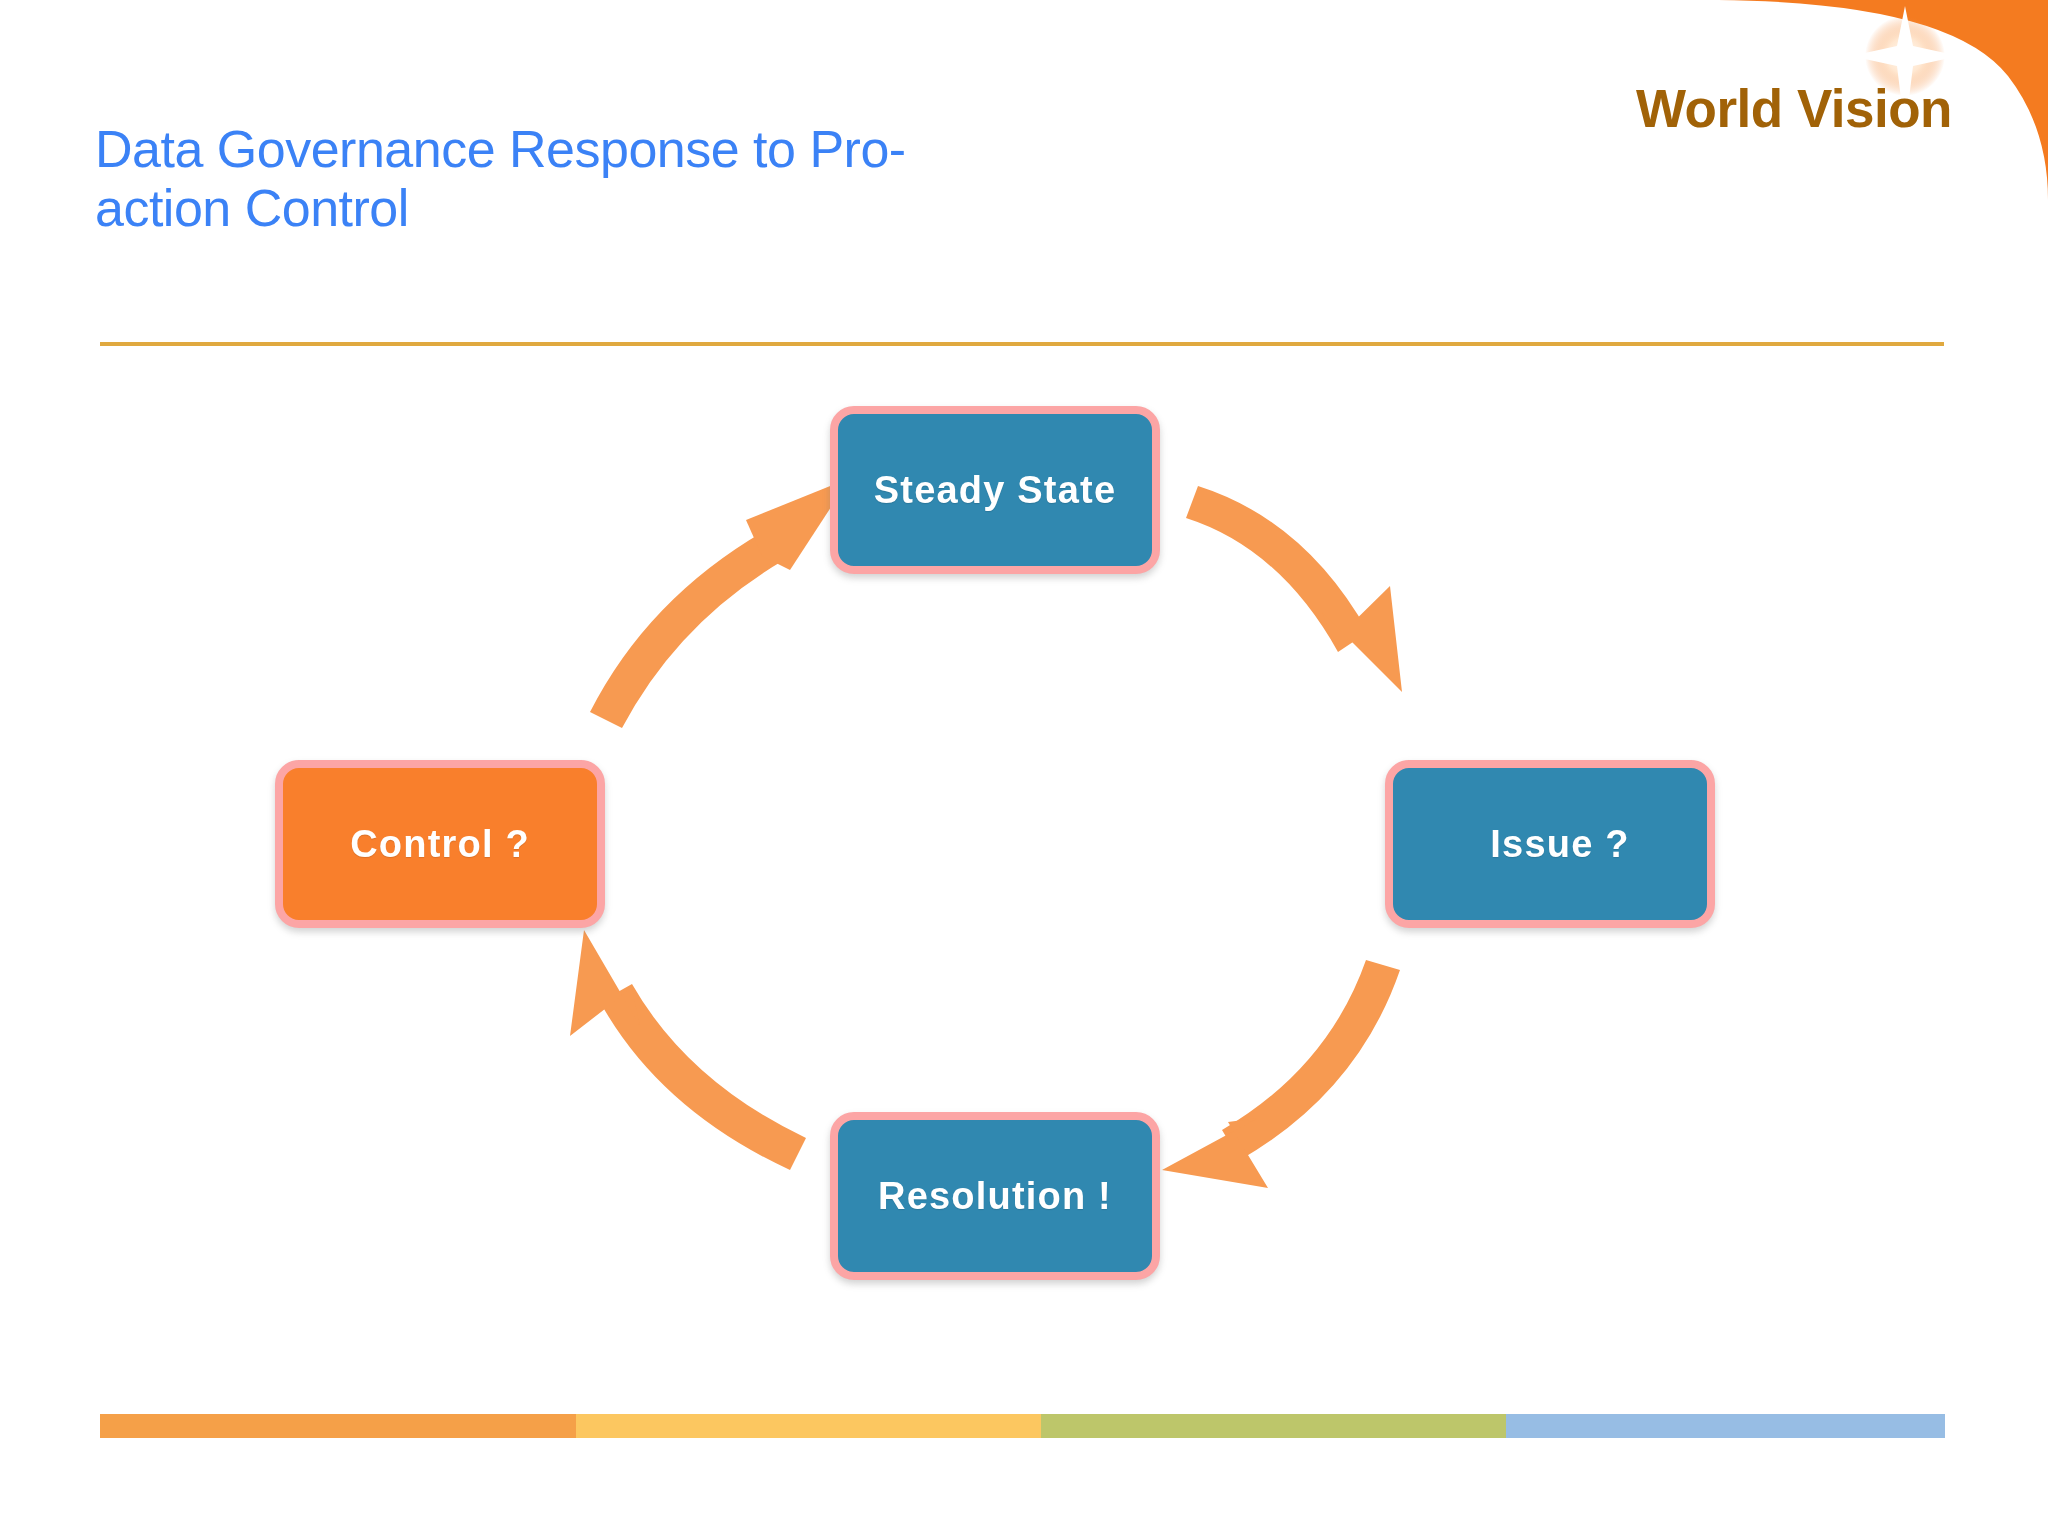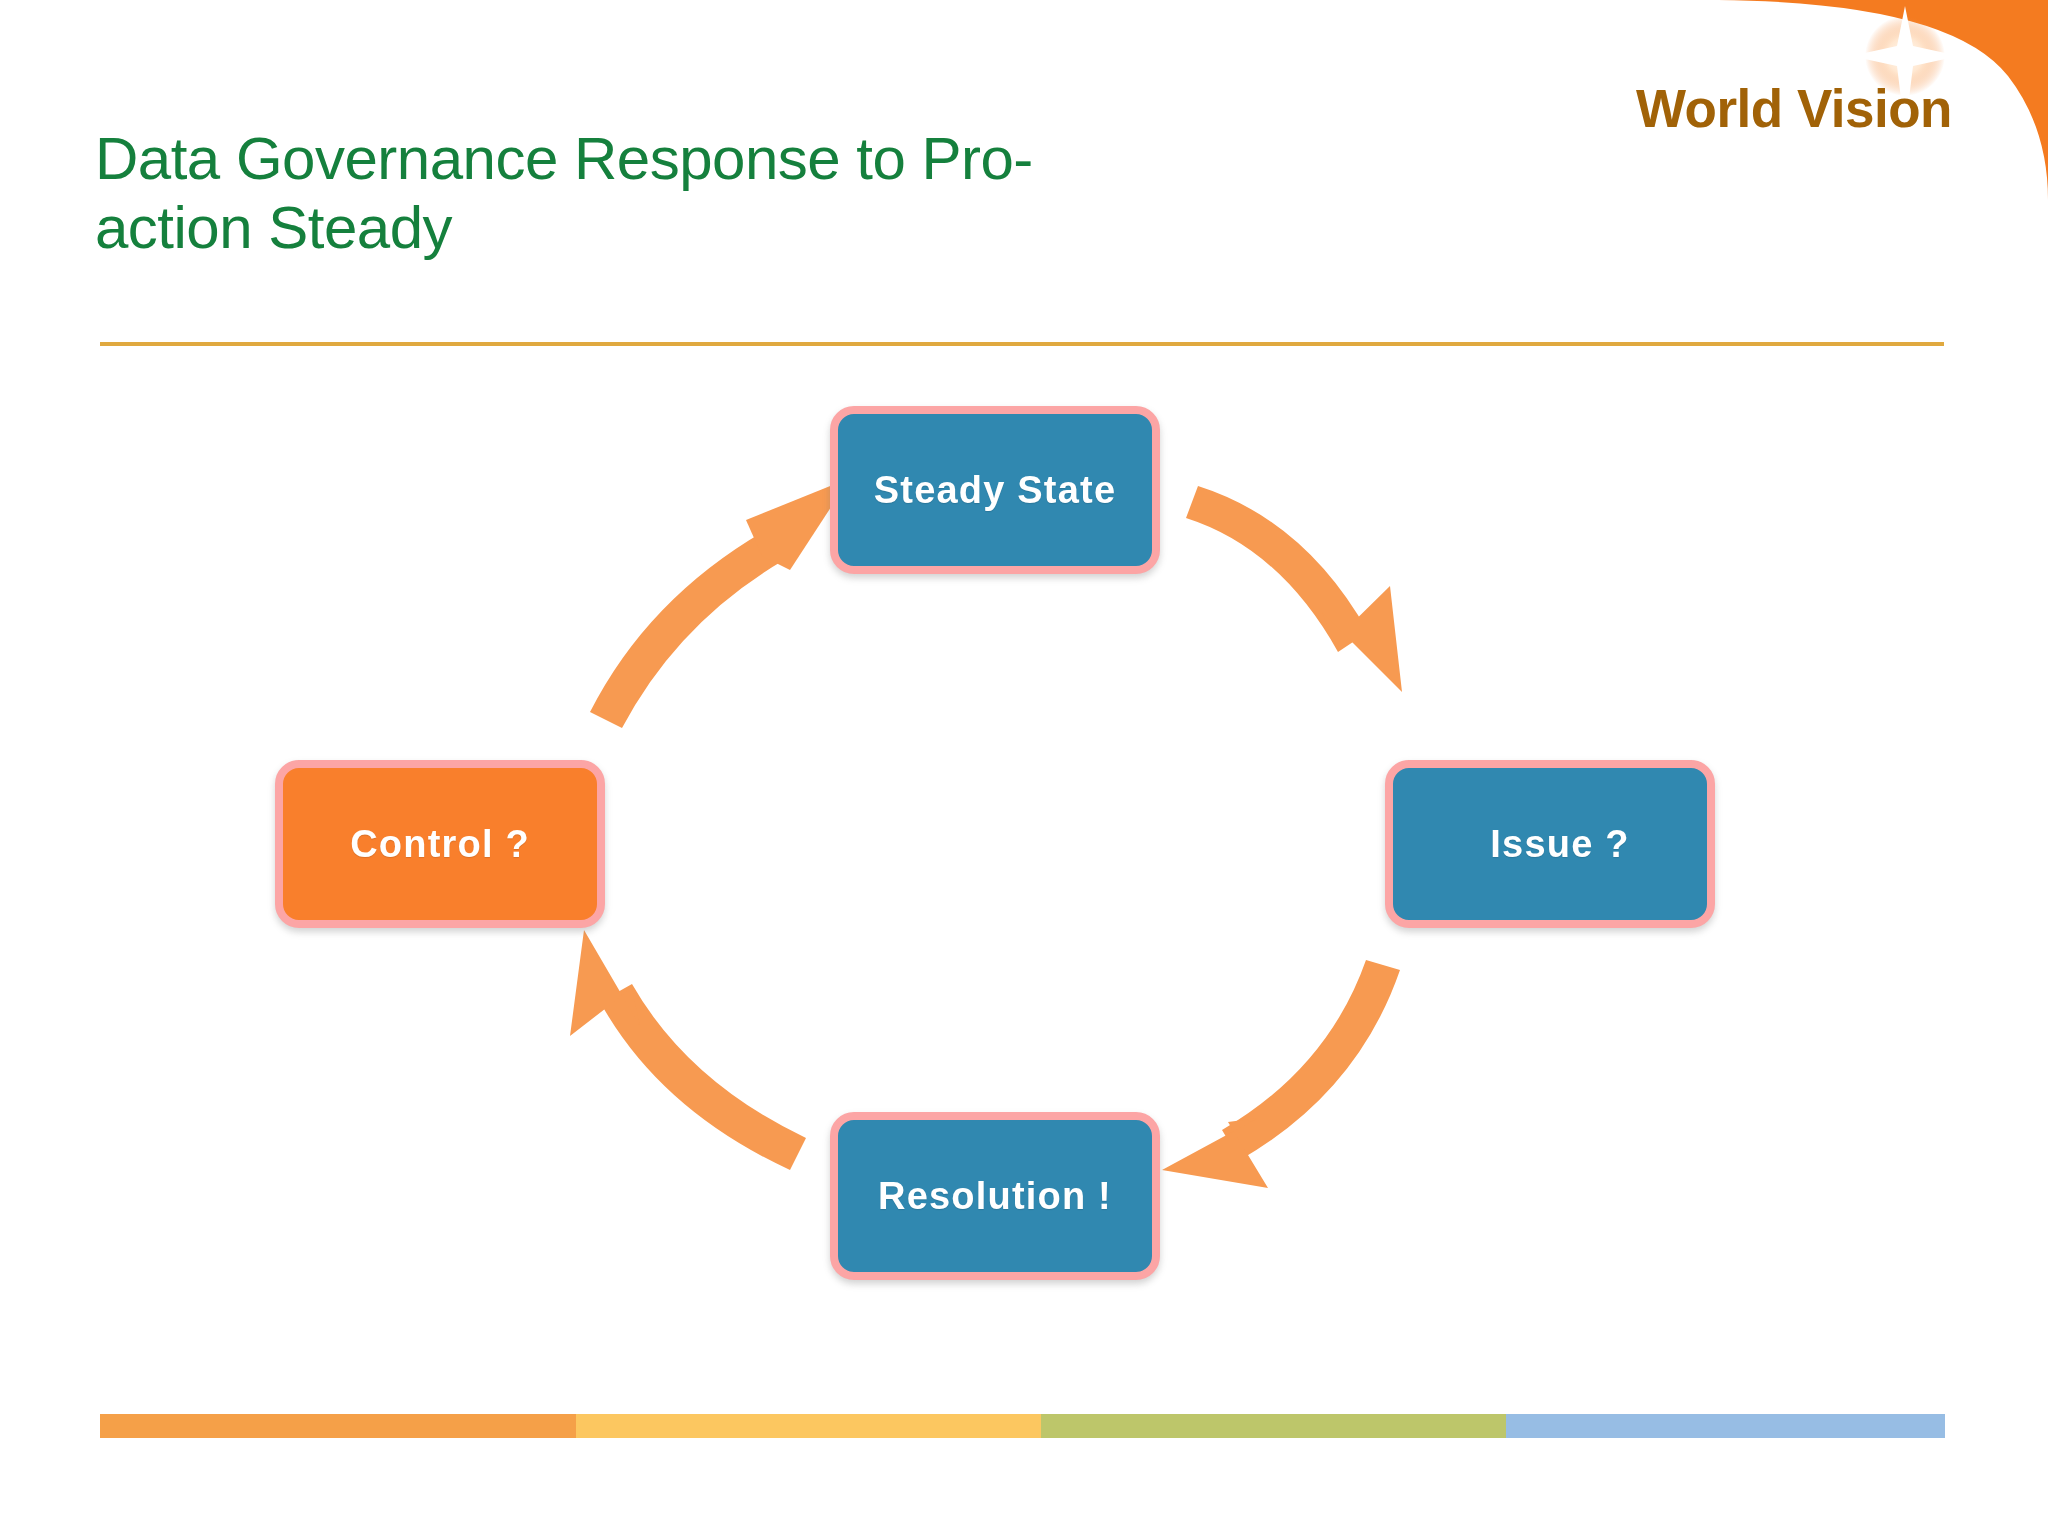--- a/index.html
+++ b/index.html
@@ -47,24 +47,24 @@
     white-space: nowrap;
     z-index: 4;
   }
 
   
   .slide-title {
     position: absolute;
     left: 95px;
     top: 85px;
     width: 1430px;
-    font-size: 60px;
+    font-size: 52px;
     font-weight: normal;
     line-height: 1.14;
-    color: #15803d;
+    color: #3b82f6;
     letter-spacing: -0.5px;
   }
 
   
   .title-rule {
     position: absolute;
     left: 100px;
     top: 342px;
     width: 1844px;
     height: 4px;
@@ -141,21 +141,21 @@
       <path d="M 140 0 L 470 0 L 470 200 Q 470 128 430 76 Q 372 2 140 0 Z" fill="#f47b20"></path>
       <circle cx="327" cy="56" r="40" fill="url(#starGlow)"></circle>
       <path d="M 327 6 L 335 46 L 381 56 L 335 66 L 327 132 L 319 66 L 273 56 L 319 46 Z" fill="#ffffff"></path>
     </svg>
   </div>
 
   <div class="logo-wordmark">World Vision</div>
 
   <h1 class="slide-title">
     <span>Data Governance Response to Pro-</span><br>
-    <span>action Steady</span>
+    <span>action Control</span>
   </h1>
 
   <div class="title-rule"></div>
 
   <div class="diagram">
 
     <svg viewBox="0 0 1844 1010" preserveAspectRatio="none" aria-hidden="true">
       <g fill="#f79a51">
 
         <g>

